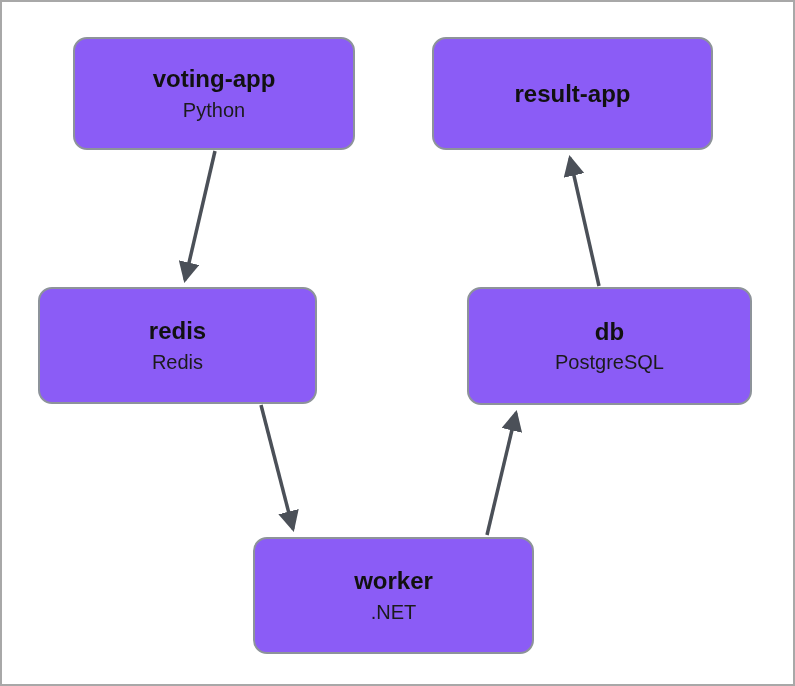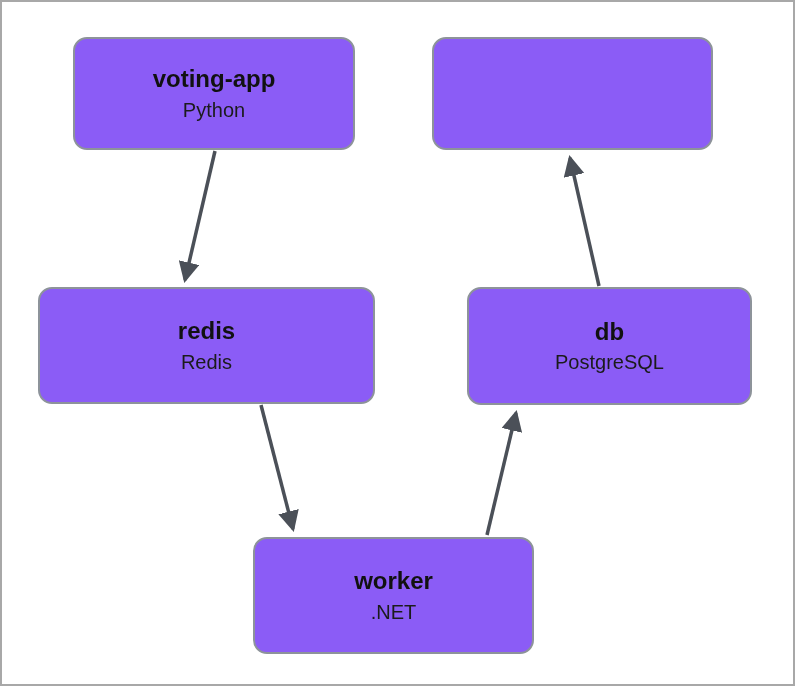--- a/index.html
+++ b/index.html
@@ -45,21 +45,21 @@
     line-height: 1.15;
   }
   .node-subtitle {
     font-size: 20px;
     font-weight: normal;
     color: #1b1b1b;
     line-height: 1.15;
   }
   .node-voting-app { left: 71px;  top: 35px;  width: 282px; height: 113px; }
   .node-result-app { left: 430px; top: 35px;  width: 281px; height: 113px; }
-  .node-redis      { left: 36px;  top: 285px; width: 337px; height: 117px; }
+  .node-redis      { left: 36px;  top: 285px; width: 279px; height: 117px; }
   .node-db         { left: 465px; top: 285px; width: 285px; height: 118px; }
   .node-worker     { left: 251px; top: 535px; width: 281px; height: 117px; }
 </style>
 </head>
 <body>
 
 <div class="canvas">
 
   <svg class="edges-layer" width="795" height="686" viewBox="0 0 795 686" xmlns="http://www.w3.org/2000/svg">
     <defs>
@@ -72,20 +72,21 @@
     <line x1="485" y1="533" x2="514" y2="411" stroke="#4b5058" stroke-width="3.5" marker-end="url(#arrowhead)"></line>
     <line x1="597" y1="284" x2="568" y2="156" stroke="#4b5058" stroke-width="3.5" marker-end="url(#arrowhead)"></line>
   </svg>
 
   <div class="node node-voting-app">
     <div class="node-title">voting-app</div>
     <div class="node-subtitle">Python</div>
   </div>
 
   <div class="node node-result-app">
+    <div class="node-title">result-app</div>
   </div>
 
   <div class="node node-redis">
     <div class="node-title">redis</div>
     <div class="node-subtitle">Redis</div>
   </div>
 
   <div class="node node-worker">
     <div class="node-title">worker</div>
     <div class="node-subtitle">.NET</div>

